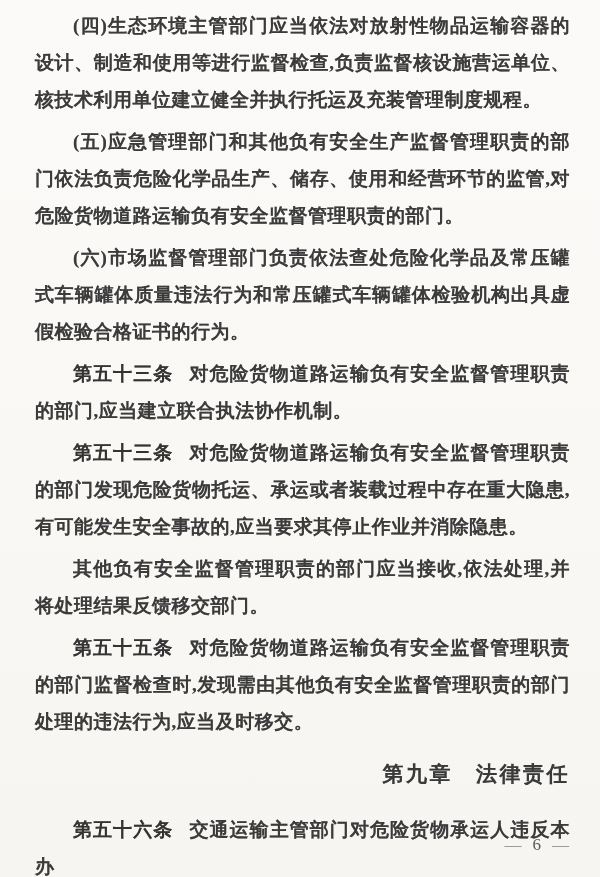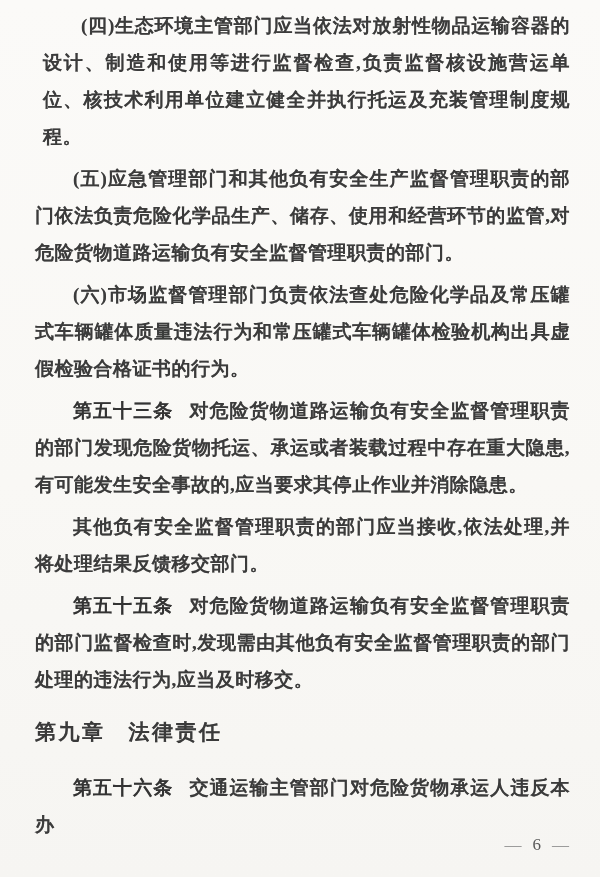--- a/index.html
+++ b/index.html
@@ -23,30 +23,29 @@
     font-size: 19px;
     line-height: 37px;
     letter-spacing: 0.5px;
     text-align: justify;
     text-indent: 2em;
     font-weight: 700;
     text-shadow: 0 0 0.6px rgba(80,80,80,0.55);
   }
   .body-para.first {
     margin-top: 0;
-    margin-left: 8px;
   }
   .art-label {
     font-family: "Liberation Sans", sans-serif;
     color: #333333;
     margin-right: 0.85em;
   }
   .chapter-heading {
     margin: 15px 0 19px 0;
-    text-align: left;
+    text-align: right;
     text-indent: 0;
     font-size: 21px;
     line-height: 37px;
     font-weight: 700;
     font-family: "Liberation Sans", sans-serif;
     color: #3a3a3a;
     letter-spacing: 2.5px;
     text-shadow: 0 0 0.6px rgba(80,80,80,0.55);
   }
   .chapter-number {
@@ -72,20 +71,21 @@
 <body>
 
 <div class="page">
 
   <p class="body-para first">(四)生态环境主管部门应当依法对放射性物品运输容器的设计、制造和使用等进行监督检查,负责监督核设施营运单位、核技术利用单位建立健全并执行托运及充装管理制度规程。</p>
 
   <p class="body-para">(五)应急管理部门和其他负有安全生产监督管理职责的部门依法负责危险化学品生产、储存、使用和经营环节的监管,对危险货物道路运输负有安全监督管理职责的部门。</p>
 
   <p class="body-para">(六)市场监督管理部门负责依法查处危险化学品及常压罐式车辆罐体质量违法行为和常压罐式车辆罐体检验机构出具虚假检验合格证书的行为。</p>
 
+  <p class="body-para"><span class="art-label">第五十三条</span><span class="art-text">对危险货物道路运输负有安全监督管理职责的部门,应当建立联合执法协作机制。</span></p>
 
   <p class="body-para"><span class="art-label">第五十三条</span><span class="art-text">对危险货物道路运输负有安全监督管理职责的部门发现危险货物托运、承运或者装载过程中存在重大隐患,有可能发生安全事故的,应当要求其停止作业并消除隐患。</span></p>
 
   <p class="body-para">其他负有安全监督管理职责的部门应当接收,依法处理,并将处理结果反馈移交部门。</p>
 
   <p class="body-para"><span class="art-label">第五十五条</span><span class="art-text">对危险货物道路运输负有安全监督管理职责的部门监督检查时,发现需由其他负有安全监督管理职责的部门处理的违法行为,应当及时移交。</span></p>
 
   <h2 class="chapter-heading"><span class="chapter-number">第九章</span><span class="chapter-title">法律责任</span></h2>
 
   <p class="body-para"><span class="art-label">第五十六条</span><span class="art-text">交通运输主管部门对危险货物承运人违反本办</span></p>

